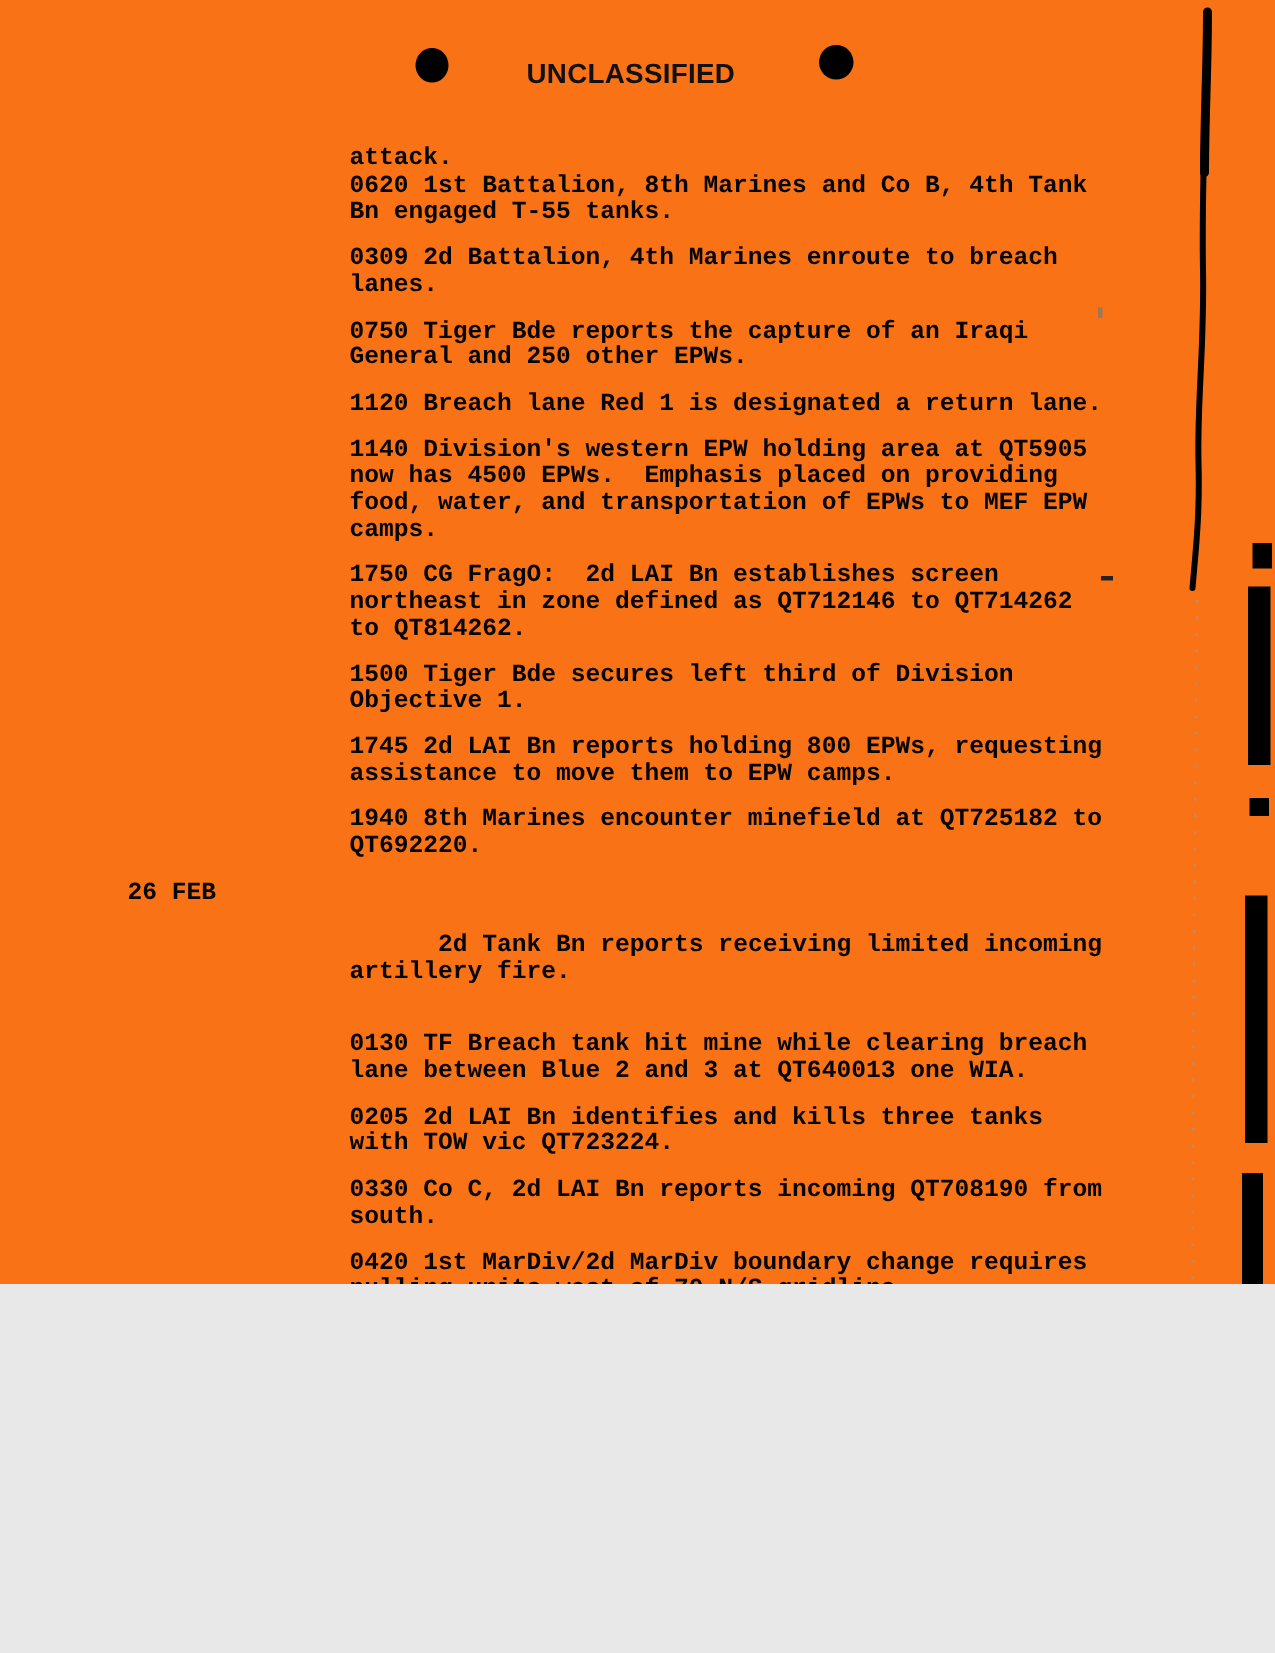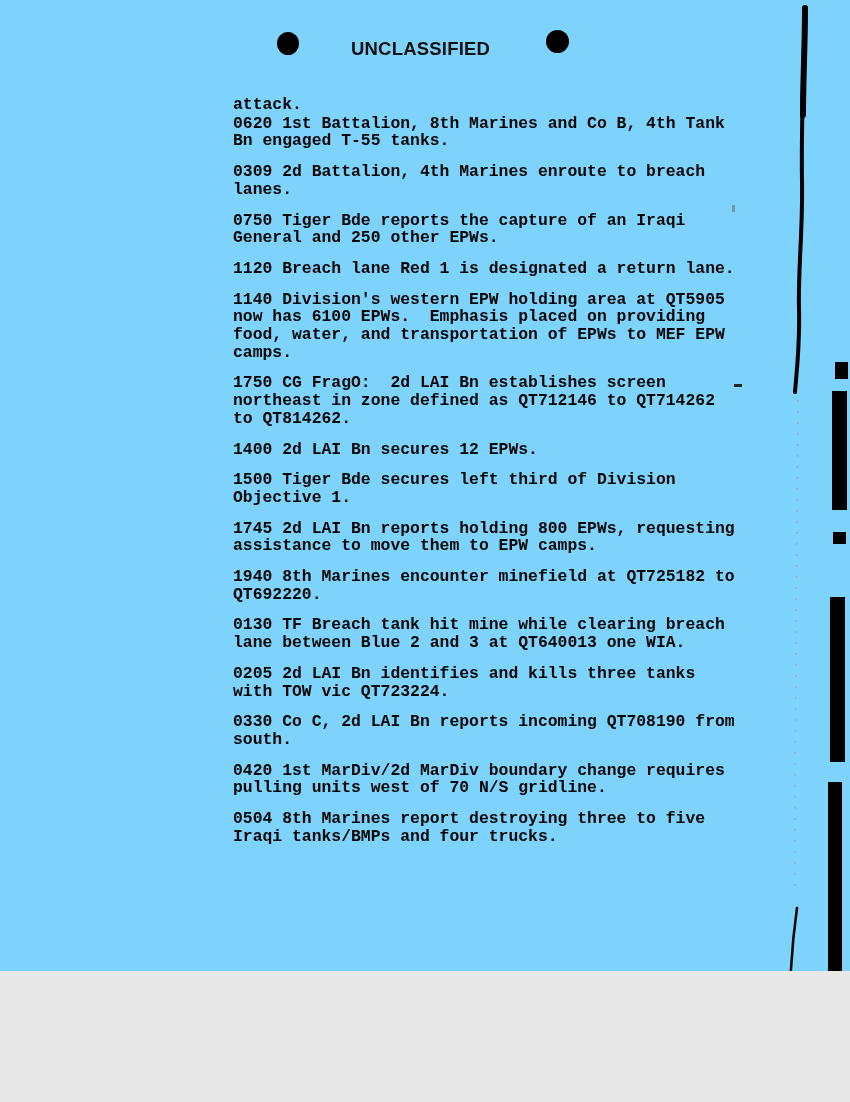--- a/index.html
+++ b/index.html
@@ -1,19 +1,19 @@
 <!DOCTYPE html>
 <html><head>
 <meta charset="utf-8">
 <style>
   html,body{margin:0;padding:0;background:#e8e8e8;}
   .page{
     position:relative;
-    width:850px;height:971px;
-    background:#7dd3fc;
+    width:850px;height:856px;
+    background:#f97316;
     overflow:hidden;
     font-family:"Liberation Mono",monospace;
     color:#050505;
   }
   
   .hole-punch{
     position:absolute;width:22px;height:23px;border-radius:50%;
     background:#000;
   }
   .hole-left{left:277px;top:32px;}
@@ -67,33 +67,37 @@
   <div class="log-body">
     <div class="entry first">attack.</div>
     <div class="entry">0620 1st Battalion, 8th Marines and Co B, 4th Tank
 Bn engaged T-55 tanks.</div>
     <div class="entry">0309 2d Battalion, 4th Marines enroute to breach
 lanes.</div>
     <div class="entry">0750 Tiger Bde reports the capture of an Iraqi
 General and 250 other EPWs.</div>
     <div class="entry">1120 Breach lane Red 1 is designated a return lane.</div>
     <div class="entry">1140 Division's western EPW holding area at QT5905
-now has 6100 EPWs.  Emphasis placed on providing
+now has 4500 EPWs.  Emphasis placed on providing
 food, water, and transportation of EPWs to MEF EPW
 camps.</div>
     <div class="entry">1750 CG FragO:  2d LAI Bn establishes screen
 northeast in zone defined as QT712146 to QT714262
 to QT814262.</div>
-    <div class="entry">1400 2d LAI Bn secures 12 EPWs.</div>
     <div class="entry">1500 Tiger Bde secures left third of Division
 Objective 1.</div>
     <div class="entry">1745 2d LAI Bn reports holding 800 EPWs, requesting
 assistance to move them to EPW camps.</div>
     <div class="entry">1940 8th Marines encounter minefield at QT725182 to
 QT692220.</div>
+    <div class="entry has-date">
+      <span class="date-label">26 FEB</span>
+      <span class="entry-text">2d Tank Bn reports receiving limited incoming
+artillery fire.</span>
+    </div>
     <div class="entry">0130 TF Breach tank hit mine while clearing breach
 lane between Blue 2 and 3 at QT640013 one WIA.</div>
     <div class="entry">0205 2d LAI Bn identifies and kills three tanks
 with TOW vic QT723224.</div>
     <div class="entry">0330 Co C, 2d LAI Bn reports incoming QT708190 from
 south.</div>
     <div class="entry">0420 1st MarDiv/2d MarDiv boundary change requires
 pulling units west of 70 N/S gridline.</div>
     <div class="entry">0504 8th Marines report destroying three to five
 Iraqi tanks/BMPs and four trucks.</div>

